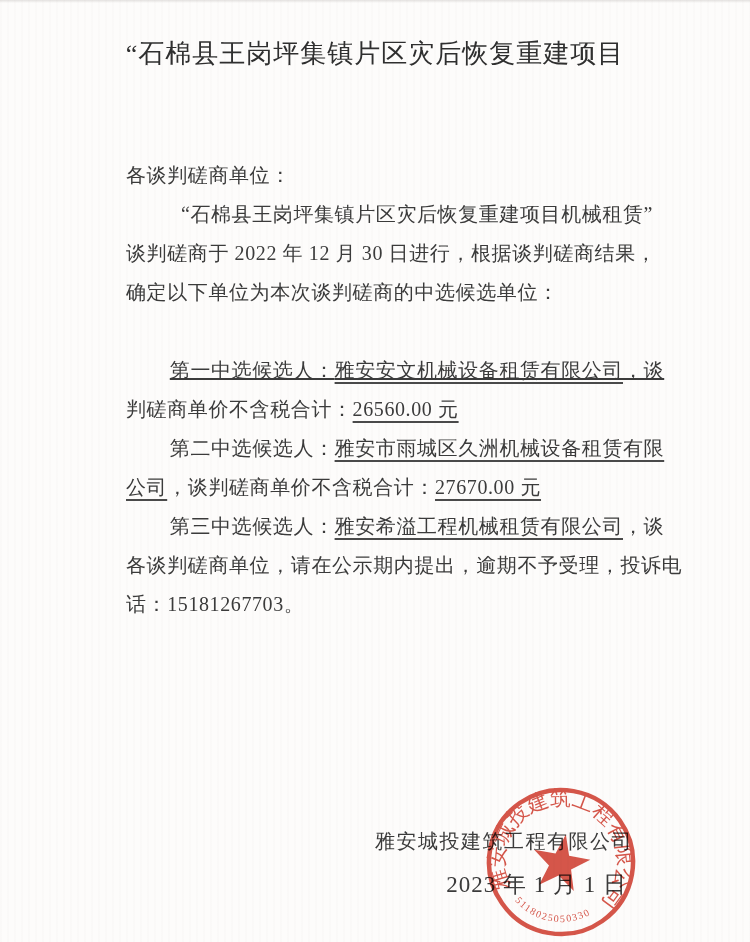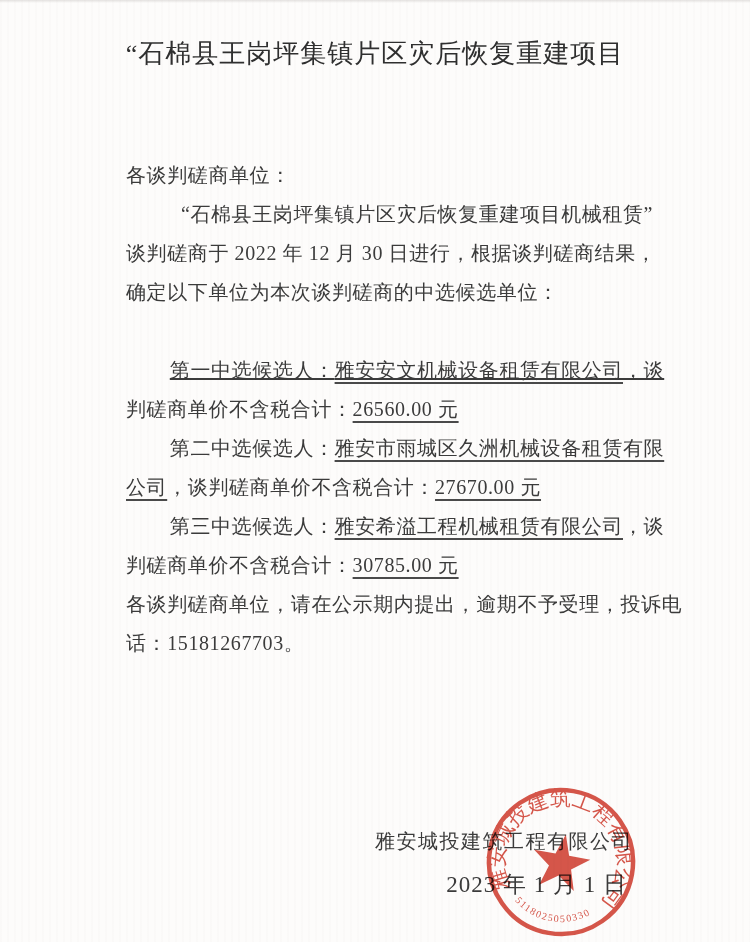--- a/index.html
+++ b/index.html
@@ -95,21 +95,20 @@
   <div class="doc-body">
       <div class="line"><span>各谈判磋商单位：</span></div>
       <div class="line indent"><span>“石棉县王岗坪集镇片区灾后恢复重建项目机械租赁”</span></div>
       <div class="line"><span>谈判磋商于 2022 年 12 月 30 日进行，根据谈判磋商结果，</span></div>
       <div class="line"><span>确定以下单位为本次谈判磋商的中选候选单位：</span></div>
       <div class="line indent gap-one"><span>第一中选候选人：</span><span class="u">雅安安文机械设备租赁有限公司</span><span>，谈</span></div>
       <div class="line"><span>判磋商单价不含税合计：</span><span class="u">26560.00 元</span></div>
       <div class="line indent"><span>第二中选候选人：</span><span class="u">雅安市雨城区久洲机械设备租赁有限</span></div>
       <div class="line"><span class="u">公司</span><span>，谈判磋商单价不含税合计：</span><span class="u">27670.00 元</span></div>
       <div class="line indent"><span>第三中选候选人：</span><span class="u">雅安希溢工程机械租赁有限公司</span><span>，谈</span></div>
-      <div class="line"><span>判磋商单价不含税合计：</span><span class="u">30785.00 元</span></div>
       <div class="line"><span>各谈判磋商单位，请在公示期内提出，逾期不予受理，投诉电</span></div>
       <div class="line"><span>话：15181267703。</span></div>
     </div>
 
   <div class="sig-company">雅安城投建筑工程有限公司</div>
   <div class="sig-date">2023 年 1 月 1 日</div>
 
   <div class="seal">
     <svg viewBox="0 0 156 156" xmlns="http://www.w3.org/2000/svg">
       <defs>

